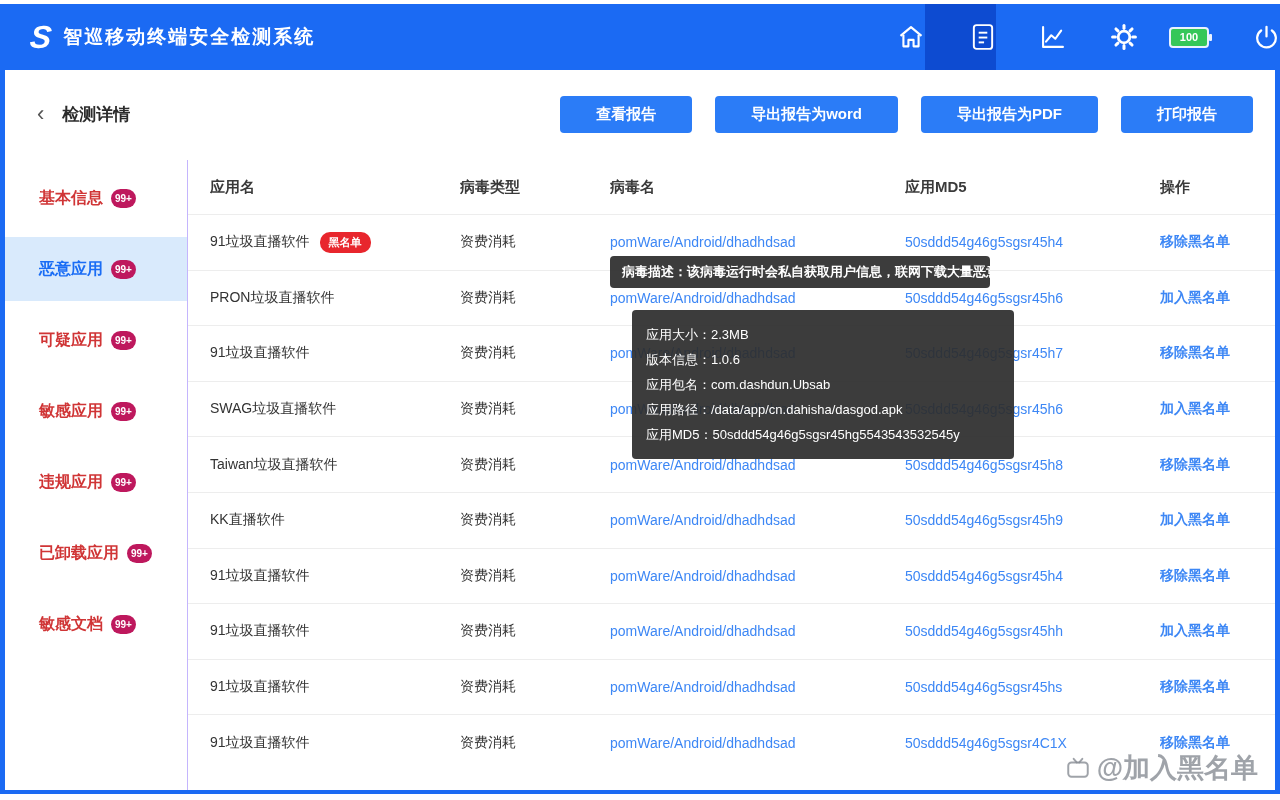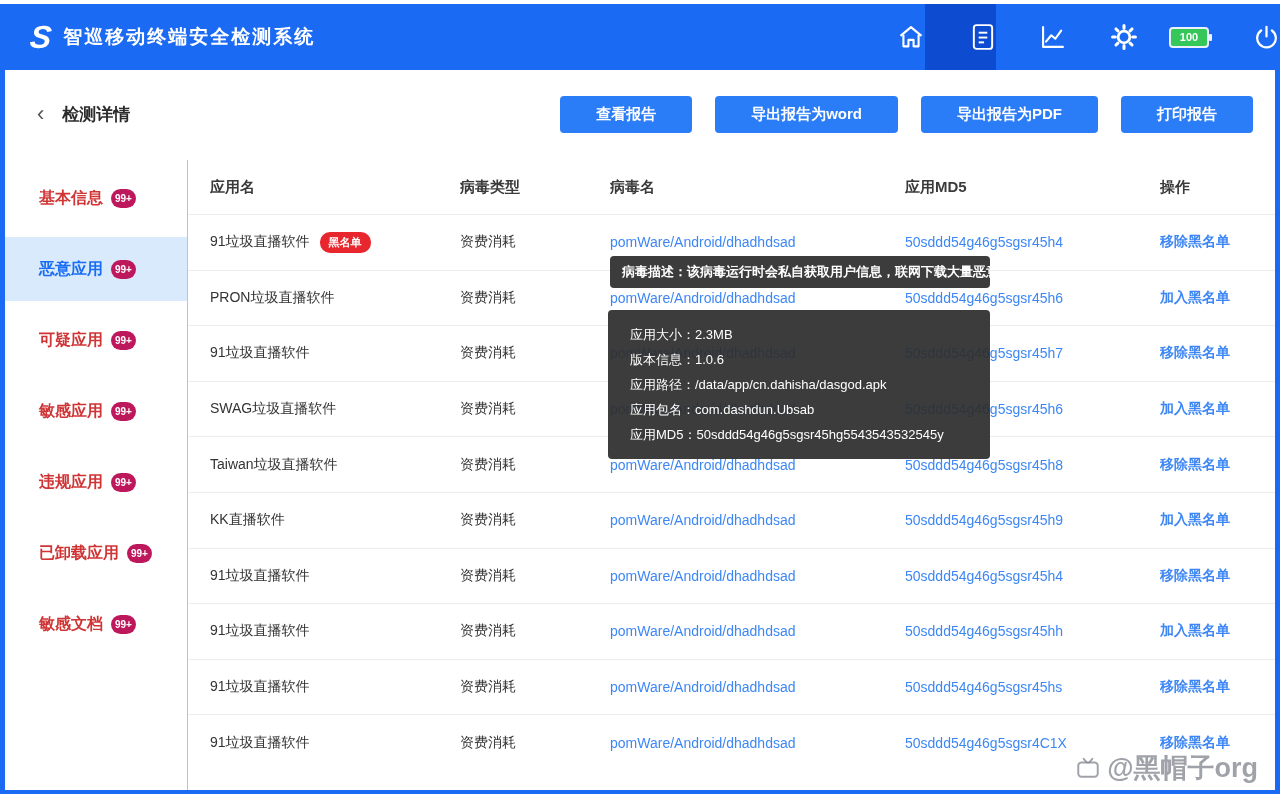--- a/index.html
+++ b/index.html
@@ -47,21 +47,21 @@
   .cell { overflow:hidden; white-space:nowrap; }
   .cell.app { display:flex; align-items:center; gap:10px; }
   .tag { background:#e8262d; color:#fff; font-size:11px; font-weight:bold; padding:3px 9px; border-radius:10px; }
   .link { color:#3d87f5; cursor:pointer; }
   .action { color:#3d87f5; font-weight:bold; cursor:pointer; }
 
   
   .tooltip { position:absolute; background:rgba(45,45,45,0.93); color:#fff; border-radius:4px; z-index:5;
     font-size:13px; font-weight:bold; }
   .tooltip.one { left:422px; top:96px; width:380px; padding:7px 12px; white-space:nowrap; overflow:hidden; }
-  .tooltip.two { left:420px; top:150px; width:382px; padding:12px 22px; font-weight:normal; }
+  .tooltip.two { left:444px; top:150px; width:382px; padding:12px 14px; font-weight:normal; }
   .tooltip.two div { line-height:21px; padding:2px 0; white-space:nowrap; overflow:hidden; }
 
   
   .watermark { position:absolute; right:22px; bottom:14px; display:flex; align-items:center; gap:6px;
     color:rgba(135,140,148,0.8); font-size:27px; font-weight:bold; z-index:9; }
 </style>
 </head>
 <body>
 
 <div class="frame">
@@ -269,30 +269,30 @@
           <div class="cell">资费消耗</div>
           <div class="cell link">pomWare/Android/dhadhdsad</div>
           <div class="cell link">50sddd54g46g5sgsr4C1X</div>
           <div class="cell action">移除黑名单</div>
         </div>
 
         <div class="tooltip one">病毒描述：该病毒运行时会私自获取用户信息，联网下载大量恶意应用</div>
         <div class="tooltip two">
           <div>应用大小：2.3MB</div>
           <div>版本信息：1.0.6</div>
+          <div>应用包名：com.dashdun.Ubsab</div>
           <div>应用路径：/data/app/cn.dahisha/dasgod.apk</div>
-          <div>应用包名：com.dashdun.Ubsab</div>
           <div>应用MD5：50sddd54g46g5sgsr45hg5543543532545y</div>
         </div>
       </div>
 
     </div>
   </div>
 </div>
 
 <div class="watermark">
   <svg width="26" height="26" viewBox="0 0 24 24" fill="none" stroke="rgba(135,140,148,0.8)" stroke-width="1.8" stroke-linecap="round" stroke-linejoin="round">
     <rect x="3" y="7" width="18" height="13" rx="3"></rect>
     <line x1="8" y1="3.5" x2="11" y2="7"></line>
       <line x1="16" y1="3.5" x2="13" y2="7"></line>
   </svg>
-  <span>@黑帽子org</span>
+  <span>@加入黑名单</span>
 </div>
 
 </body></html>

